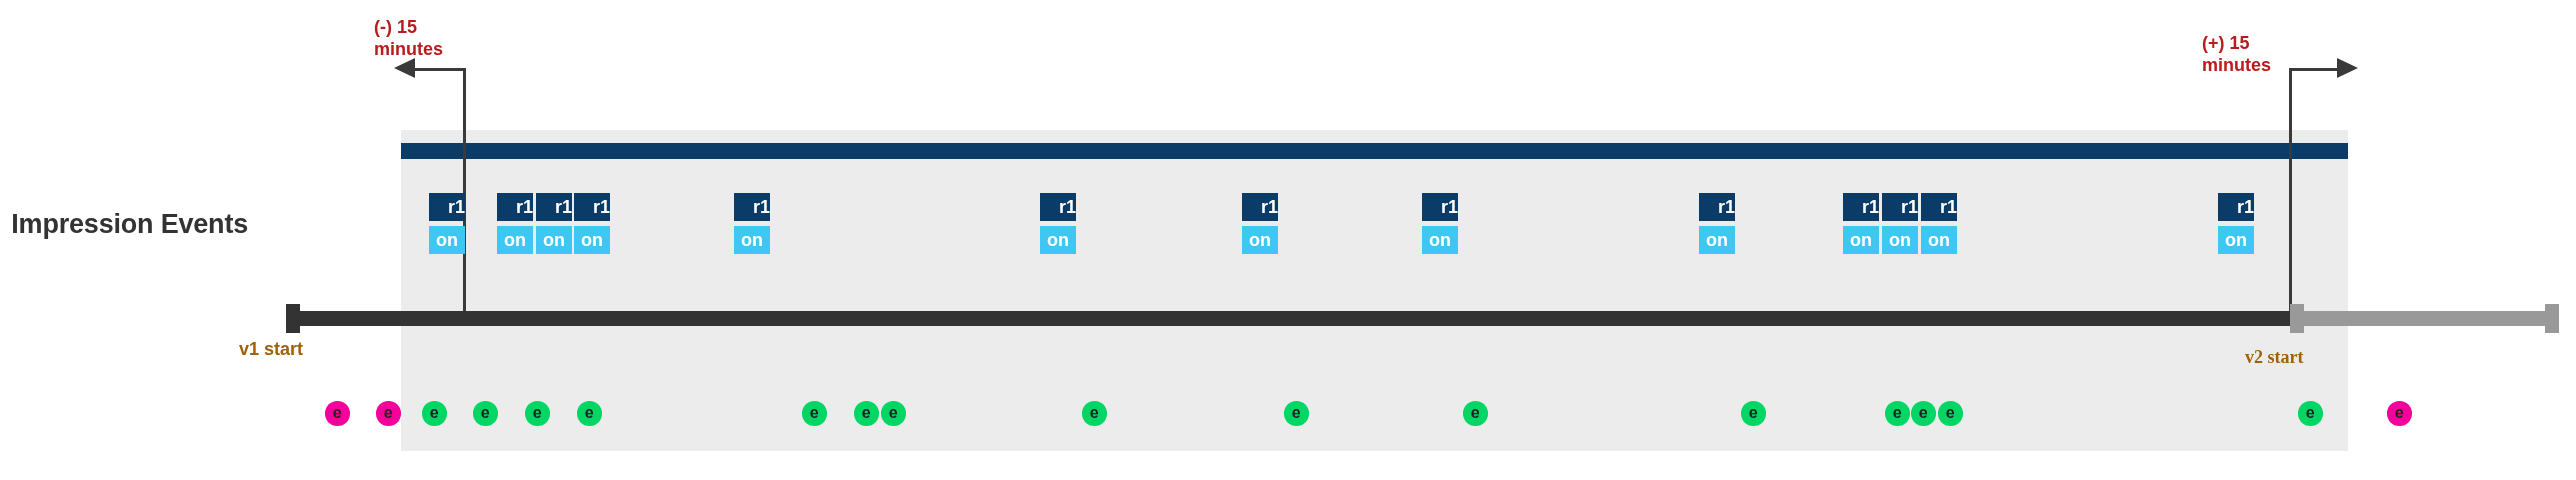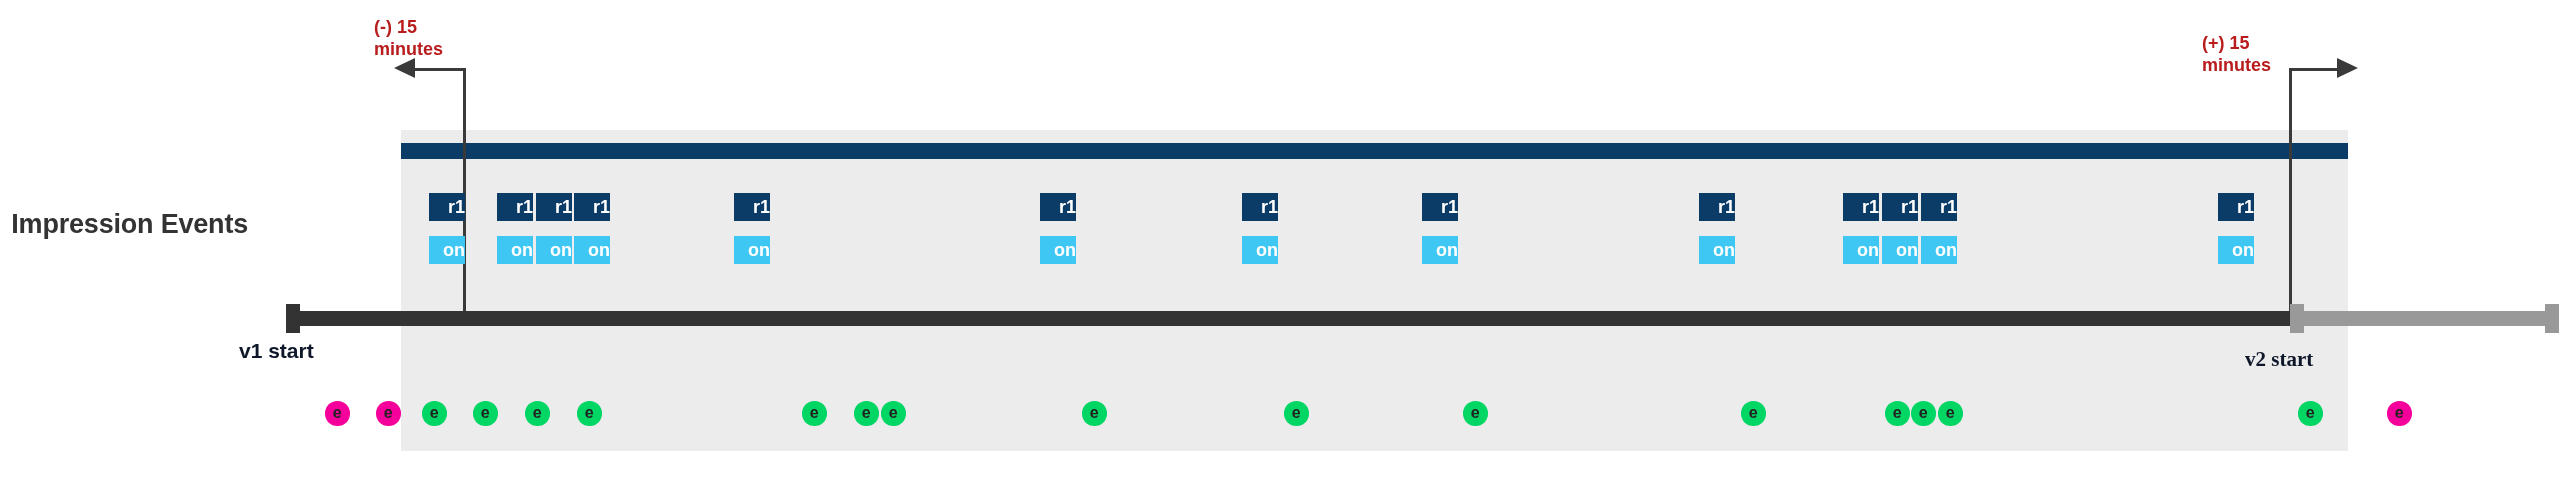--- a/index.html
+++ b/index.html
@@ -106,22 +106,22 @@
     width: 14px;
     height: 29px;
     top: 304px;
   }
   #cap-v1-start { left: 286px;  background: #333333; }
   #cap-v2-start { left: 2290px; background: #999999; }
   #cap-v2-end   { left: 2545px; background: #999999; }
 
   .bar-caption {
     position: absolute;
-    color: #0f172a;
-    font-size: 21px;
+    color: #a16207;
+    font-size: 18px;
     font-weight: 600;
     white-space: nowrap;
   }
   #caption-v1 { left: 239px;  top: 339px; }
   #caption-v2 { left: 2245px; top: 347px; font-family: Liberation Serif, serif; }
 
   
   .badge-stack {
     position: absolute;
     top: 193px;
@@ -131,21 +131,21 @@
     display: block;
     width: 36px;
     height: 28px;
     line-height: 28px;
     text-align: center;
     color: #ffffff;
     font-size: 18px;
     font-weight: 600;
   }
   .badge-top    { background: #0b3c68; text-align: right; }
-  .badge-bottom { background: #3fc7f4; margin-top: 15px; text-align: right; }
+  .badge-bottom { background: #3fc7f4; margin-top: 5px; }
 
   
   .dot {
     position: absolute;
     top: 401px;
     width: 24.5px;
     height: 24.5px;
     border-radius: 50%;
     text-align: center;
     line-height: 24.5px;

